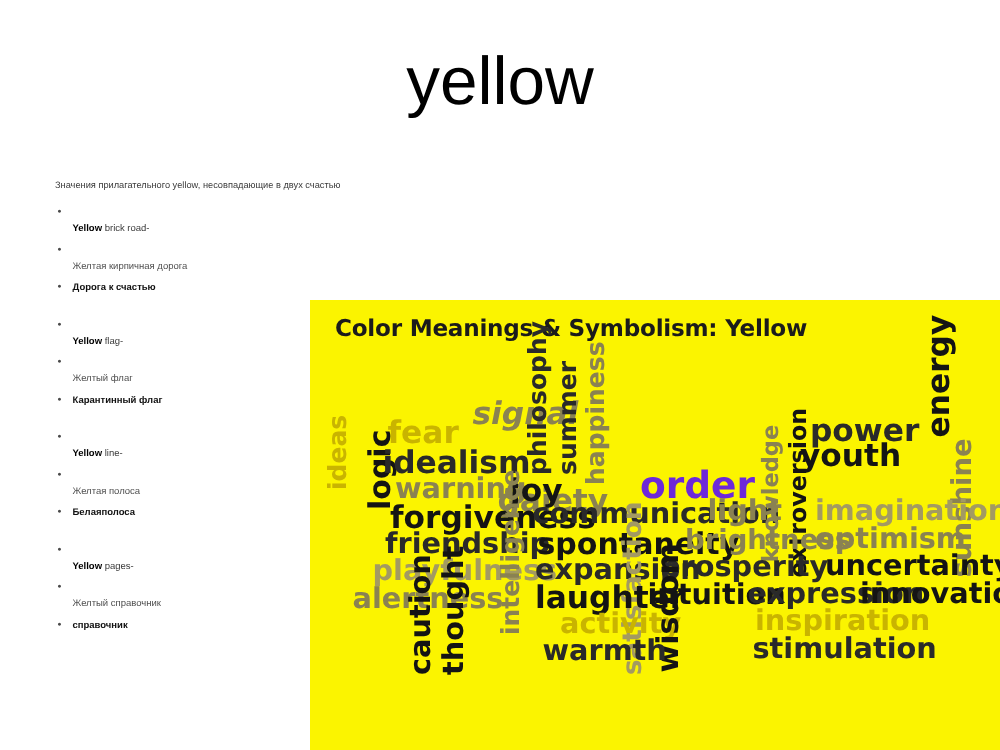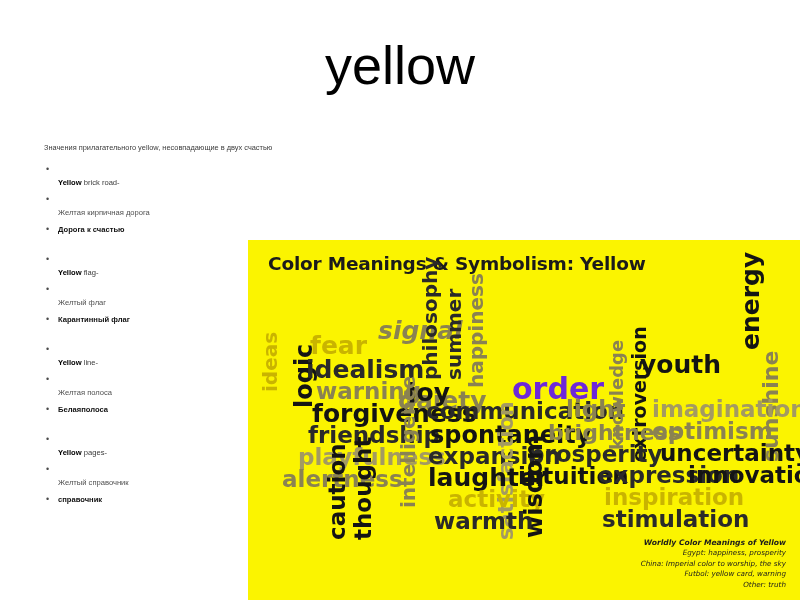--- a/index.html
+++ b/index.html
@@ -210,20 +210,21 @@
       <div class="w vert" style="left: 196px; top: 140px; font-size: 20px; color: rgb(42, 42, 42);">summer</div>
       <div class="w vert" style="left: 218px; top: 148px; font-size: 20px; color: rgb(138, 130, 82);">happiness</div>
       <div class="w" style="left: 68px; top: 140px; font-size: 23px; color: rgb(138, 130, 82);">warning</div>
       <div class="w" style="left: 160px; top: 140px; font-size: 25px; color: rgb(20, 20, 20);">joy</div>
       <div class="w" style="left: 264px; top: 134px; font-size: 30px; color: #6d28d9;">order</div>
       <div class="w" style="left: 64px; top: 161px; font-size: 25px; color: rgb(20, 20, 20);">forgiveness</div>
       <div class="w" style="left: 178px; top: 160px; font-size: 23px; color: rgb(42, 42, 42);">communication</div>
       <div class="w" style="left: 318px; top: 158px; font-size: 23px; color: rgb(138, 130, 82);">light</div>
       <div class="w vert" style="left: 360px; top: 210px; font-size: 18px; color: rgb(138, 130, 82);">knowledge</div>
       <div class="w vert" style="left: 382px; top: 222px; font-size: 19px; color: rgb(20, 20, 20);">extroversion</div>
+      <div class="w" style="left: 400px; top: 92px; font-size: 25px; color: rgb(42, 42, 42);">power</div>
       <div class="w vert" style="left: 490px; top: 110px; font-size: 25px; color: rgb(20, 20, 20);">energy</div>
       <div class="w" style="left: 392px; top: 112px; font-size: 25px; color: rgb(20, 20, 20);">youth</div>
       <div class="w vert" style="left: 512px; top: 222px; font-size: 22px; color: rgb(138, 130, 82);">sunshine</div>
       <div class="w" style="left: 404px; top: 158px; font-size: 23px; color: rgb(163, 154, 98);">imagination</div>
       <div class="w" style="left: 60px; top: 184px; font-size: 23px; color: rgb(42, 42, 42);">friendship</div>
       <div class="w" style="left: 182px; top: 183px; font-size: 24px; color: rgb(20, 20, 20);">spontaneity</div>
       <div class="w" style="left: 300px; top: 182px; font-size: 22px; color: rgb(138, 130, 82);">brightness</div>
       <div class="w" style="left: 404px; top: 180px; font-size: 23px; color: rgb(138, 130, 82);">optimism</div>
       <div class="w" style="left: 50px; top: 206px; font-size: 23px; color: rgb(163, 154, 98);">playfulness</div>
       <div class="w vert" style="left: 150px; top: 268px; font-size: 20px; color: rgb(138, 130, 82);">intelligence</div>
@@ -238,23 +239,14 @@
       <div class="w" style="left: 350px; top: 224px; font-size: 23px; color: rgb(42, 42, 42);">expression</div>
       <div class="w" style="left: 440px; top: 224px; font-size: 23px; color: rgb(20, 20, 20);">innovation</div>
       <div class="w" style="left: 180px; top: 225px; font-size: 25px; color: rgb(20, 20, 20);">laughter</div>
       <div class="w" style="left: 200px; top: 248px; font-size: 23px; color: rgb(201, 180, 0);">activity</div>
       <div class="w" style="left: 356px; top: 246px; font-size: 23px; color: rgb(201, 180, 0);">inspiration</div>
       <div class="w vert" style="left: 274px; top: 298px; font-size: 24px; color: rgb(20, 20, 20);">wisdom</div>
       <div class="w" style="left: 186px; top: 270px; font-size: 23px; color: rgb(42, 42, 42);">warmth</div>
       <div class="w" style="left: 354px; top: 268px; font-size: 23px; color: rgb(42, 42, 42);">stimulation</div>
     </div>
 
-  <div id="wc-footer">
-    <div class="ftitle">Worldly Color Meanings of Yellow</div>
-    <div id="footer-lines">
-        <div>Egypt: happiness, prosperity</div>
-        <div>China: Imperial color to worship, the sky</div>
-        <div>Futbol: yellow card, warning</div>
-        <div>Other: truth</div>
-      </div>
-  </div>
 
 </div>
 
 </body></html>

